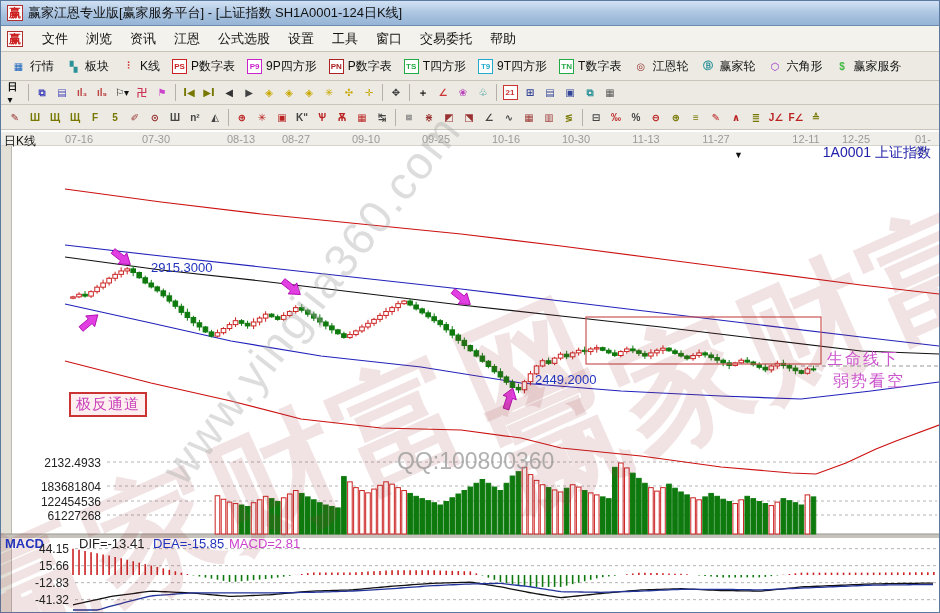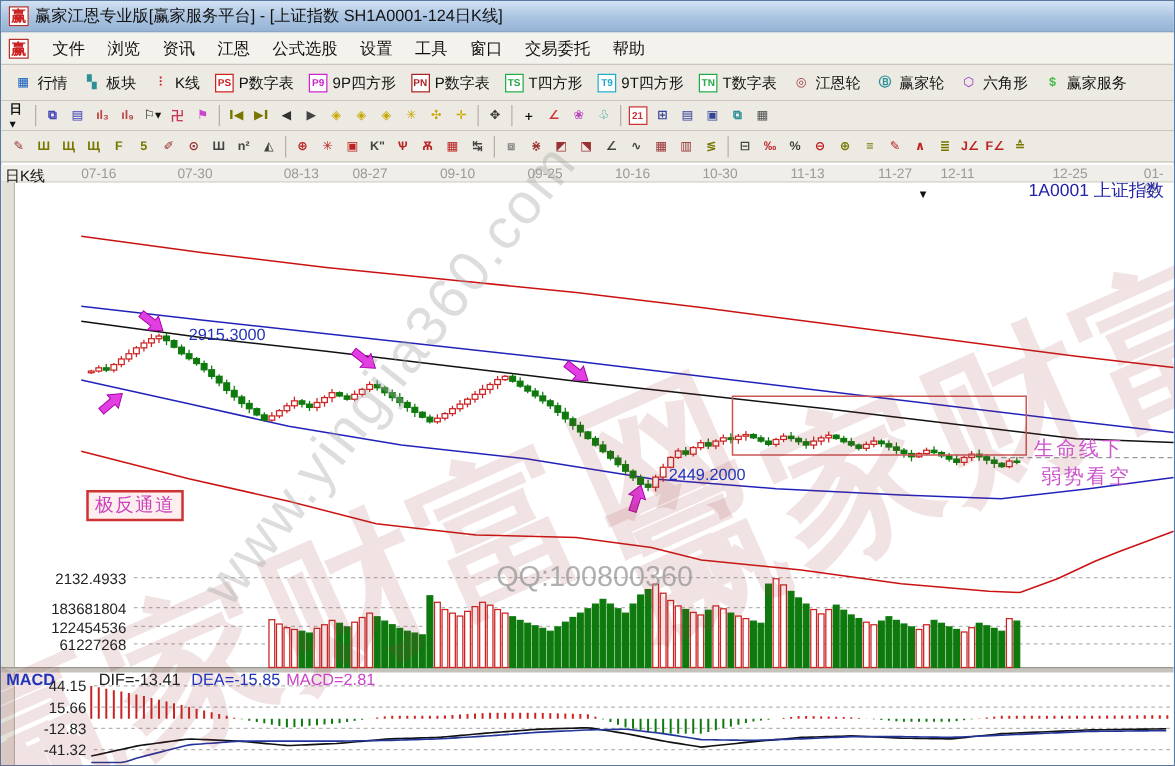--- a/index.html
+++ b/index.html
@@ -339,21 +339,21 @@
         <span class="date-tick" style="left: 78px;">07-16</span>
         <span class="date-tick" style="left: 155px;">07-30</span>
         <span class="date-tick" style="left: 240px;">08-13</span>
         <span class="date-tick" style="left: 295px;">08-27</span>
         <span class="date-tick" style="left: 365px;">09-10</span>
         <span class="date-tick" style="left: 435px;">09-25</span>
         <span class="date-tick" style="left: 505px;">10-16</span>
         <span class="date-tick" style="left: 575px;">10-30</span>
         <span class="date-tick" style="left: 645px;">11-13</span>
         <span class="date-tick" style="left: 715px;">11-27</span>
-        <span class="date-tick" style="left: 765px;">12-11</span>
+        <span class="date-tick" style="left: 805px;">12-11</span>
         <span class="date-tick" style="left: 855px;">12-25</span>
         <span class="date-tick" style="left: 922px;">01-08</span>
       </div>
     <div class="gutter"></div>
 
     <svg id="chart-svg" viewBox="0 0 938 480">
         <line x1="106" y1="330" x2="936" y2="330" stroke="#b4b4b4" stroke-dasharray="3,3"></line>
         <line x1="106" y1="354" x2="936" y2="354" stroke="#b4b4b4" stroke-dasharray="3,3"></line>
         <line x1="106" y1="369" x2="936" y2="369" stroke="#b4b4b4" stroke-dasharray="3,3"></line>
         <line x1="106" y1="383" x2="936" y2="383" stroke="#b4b4b4" stroke-dasharray="3,3"></line>

